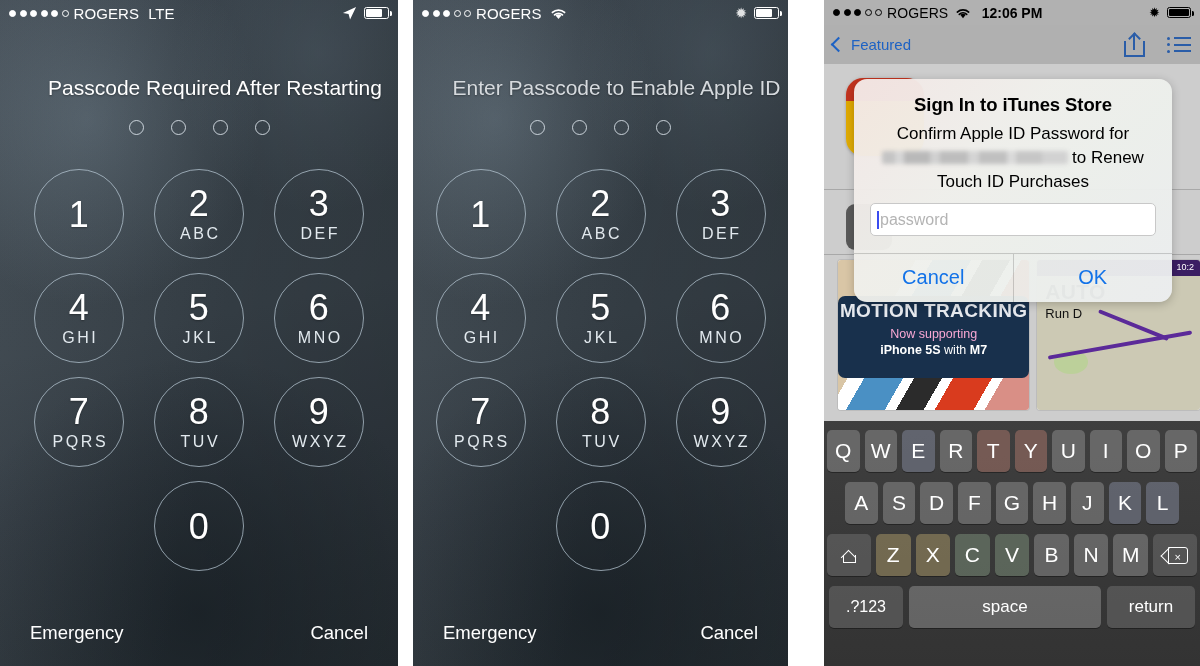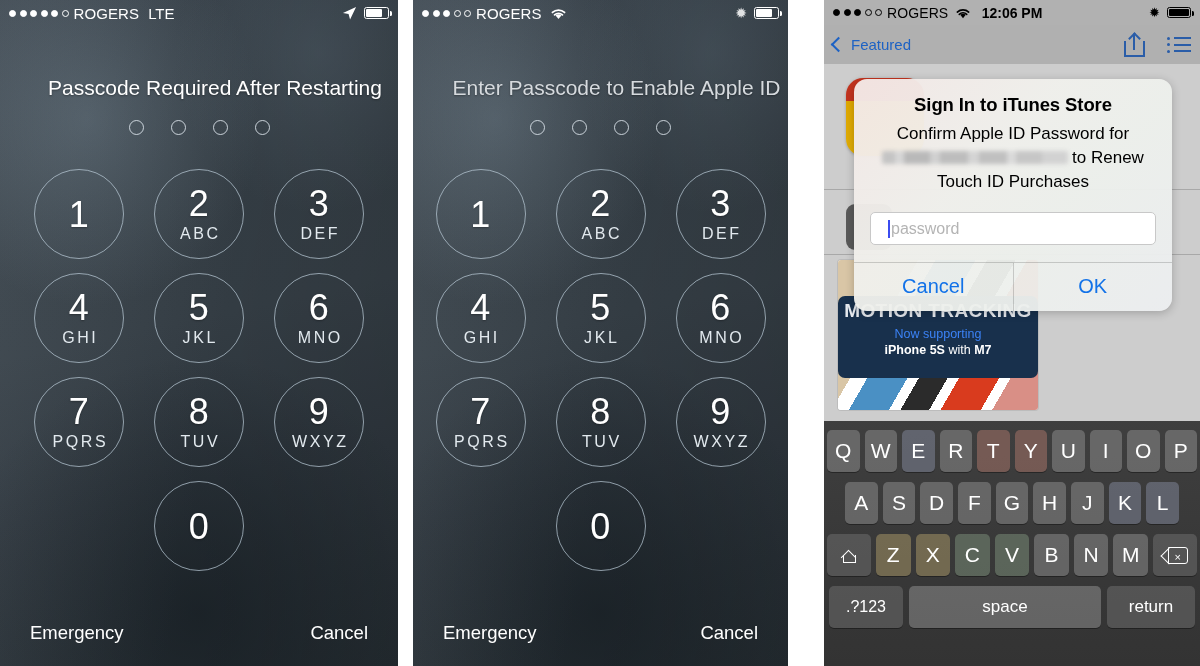--- a/index.html
+++ b/index.html
@@ -113,21 +113,21 @@
     box-shadow:0 0 0 1px rgba(0,0,0,.08); }
   .shot-a{ width:200px; }
   .shot-b{ width:170px; }
   .shot-photos{ position:absolute; inset:0;
     background:
       linear-gradient(120deg,#d9c6a6 0 28%, #ffffff 28% 34%, #4a90c4 34% 48%, #ffffff 48% 52%,
       #2b2b2b 52% 62%, #ffffff 62% 66%, #d93b1e 66% 80%, #ffffff 80% 84%, #d98f86 84% 100%); }
   .shot-banner{ position:absolute; left:0; right:0; top:36px; height:82px; background:#18304c;
     border-radius:7px; color:#fff; text-align:center; padding-top:4px; }
   .shot-banner .t1{ font-size:19px; font-weight:bold; letter-spacing:.4px; color:#e6e9ee; }
-  .shot-banner .t2{ font-size:12.5px; margin-top:5px; color:#3b82f6; }
+  .shot-banner .t2{ font-size:12.5px; margin-top:5px; color:#f9a8d4; }
   .shot-banner .t3{ font-size:12.5px; margin-top:2px; color:#fff; }
   .shot-banner .t3 b{ font-weight:bold; }
   .shot-map{ position:absolute; inset:0; background:#ccc9b4; }
   .shot-map .road{ position:absolute; left:6%; right:4%; top:55%; height:4px; background:#5b2a99;
     transform:rotate(-10deg); border-radius:2px; }
   .shot-map .road2{ position:absolute; left:36%; right:18%; top:42%; height:4px; background:#5b2a99;
     transform:rotate(22deg); border-radius:2px; }
   .shot-map .grn{ position:absolute; left:10%; top:60%; width:34px; height:24px;
     background:#bcd09a; border-radius:50%; }
   .shot-b .topbar{ position:absolute; left:0; right:0; top:0; height:16px; background:#3b1e63; }
@@ -142,22 +142,22 @@
     background:linear-gradient(135deg, rgba(243,232,230,.97) 0%, rgba(240,240,236,.96) 38%,
                rgba(237,240,236,.96) 62%, rgba(236,238,240,.96) 100%);
     box-shadow:0 2px 10px rgba(0,0,0,.22); }
   .dlg-body{ padding:15px 16px 17px; text-align:center; color:#000; }
   .dlg-title{ font-size:18.5px; font-weight:bold; letter-spacing:-.1px; }
   .dlg-msg{ font-size:17px; line-height:1.42; margin-top:6px; }
   .blur-id{ display:inline-block; width:186px; height:13px; vertical-align:-1px;
     background:linear-gradient(90deg,#c4c4c4 0 7%, #d6d6d6 7% 12%, #b9b9b9 12% 26%, #d0d0d0 26% 31%,
       #bdbdbd 31% 46%, #d4d4d4 46% 52%, #c0c0c0 52% 67%, #dadada 67% 72%, #c6c6c6 72% 86%, #d2d2d2 86% 100%);
     filter:blur(2.2px); border-radius:2px; margin-right:4px; }
-  .dlg-input{ margin-top:18px; height:33px; background:#fff; border:1px solid #c8c8c8;
-    border-radius:5px; display:flex; align-items:center; padding:0 17px; }
+  .dlg-input{ margin-top:9px; height:33px; background:#fff; border:1px solid #c8c8c8;
+    border-radius:5px; display:flex; align-items:center; padding:0 6px; }
   .dlg-caret{ width:2px; height:18px; background:#3b4cf0; margin-right:1px; }
   .dlg-ph{ color:#b4b4b4; font-size:16px; }
   .dlg-actions{ display:flex; border-top:1px solid rgba(0,0,0,.17); }
   .dlg-btn{ flex:1; text-align:center; padding:12px 0 13px; color:#1272e8; font-size:20px; }
   .dlg-btn.sep{ border-left:1px solid rgba(0,0,0,.17); }
 
   
   .kb{ position:absolute; left:0; right:0; bottom:0; height:245px; z-index:6;
     background:linear-gradient(180deg, rgba(48,48,48,.93), rgba(40,40,40,.95));
     padding:9px 3px 4px; }
@@ -433,20 +433,34 @@
       <div class="hairline" style="top:190px"></div>
       <div class="shots">
         <div class="shot shot-a">
           <div class="shot-photos"></div>
           <div class="shot-banner">
             <div class="t1">MOTION TRACKING</div>
             <div class="t2">Now supporting</div>
             <div class="t3"><b>iPhone 5S</b><span> with </span><b>M7</b></div>
           </div>
         </div>
+        <div class="shot shot-b">
+          <div class="shot-map">
+            <i class="grn"></i>
+              <i class="road"></i>
+              <i class="road2"></i>
+          </div>
+          <div class="topbar">
+            <span>10:2</span>
+          </div>
+          <div class="hdr">
+            <div class="h1">AUTO</div>
+            <div class="h2">Run D</div>
+          </div>
+        </div>
       </div>
     </div>
 
     <div class="dlg">
       <div class="dlg-body">
         <div class="dlg-title">Sign In to iTunes Store</div>
         <div class="dlg-msg">
           <span>Confirm Apple ID Password for</span><br>
           <span class="blur-id"></span><span>to Renew</span><br>
           <span>Touch ID Purchases</span>

